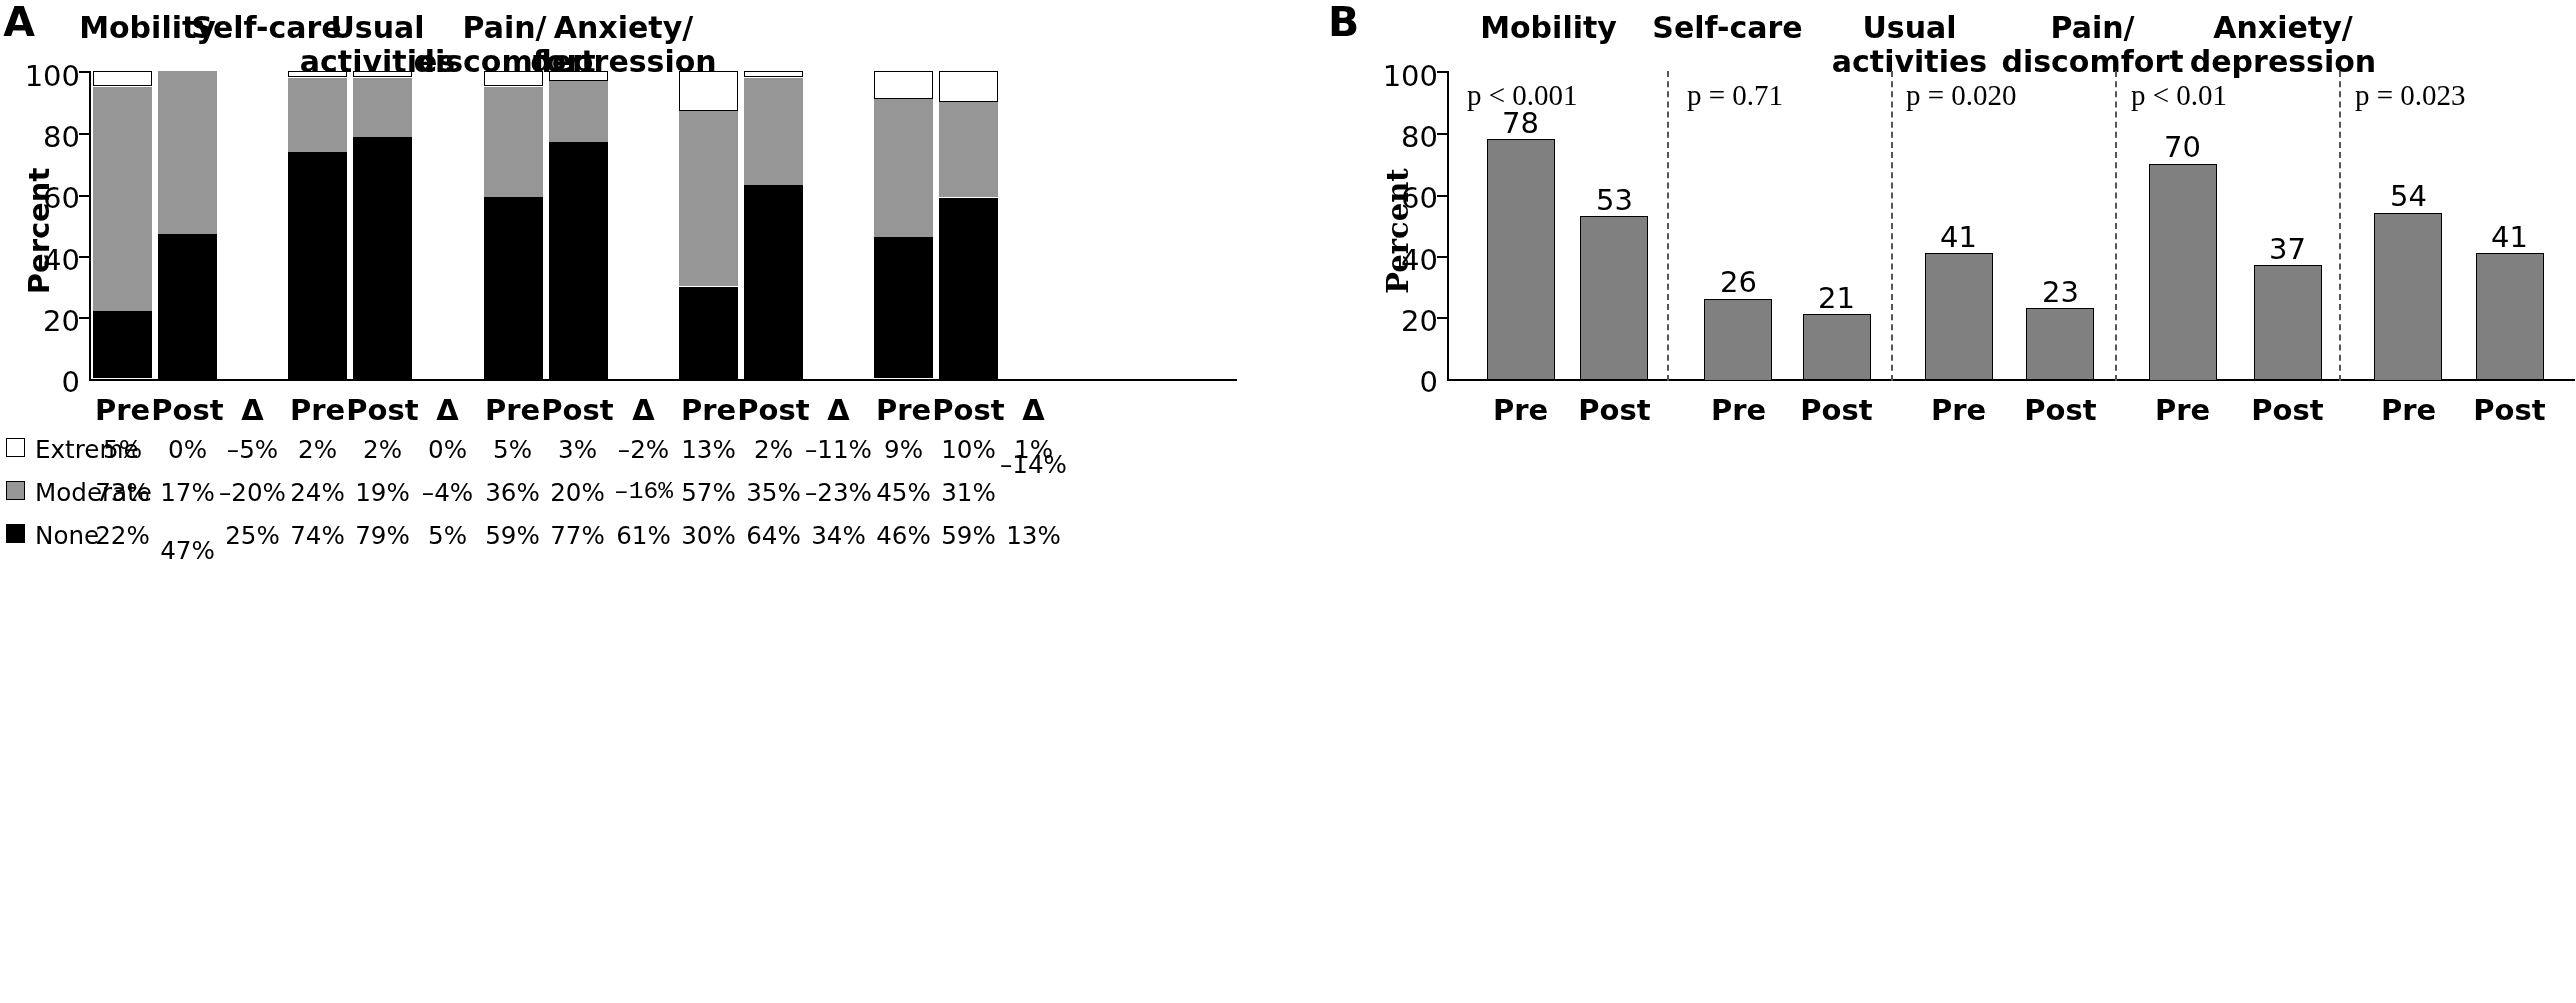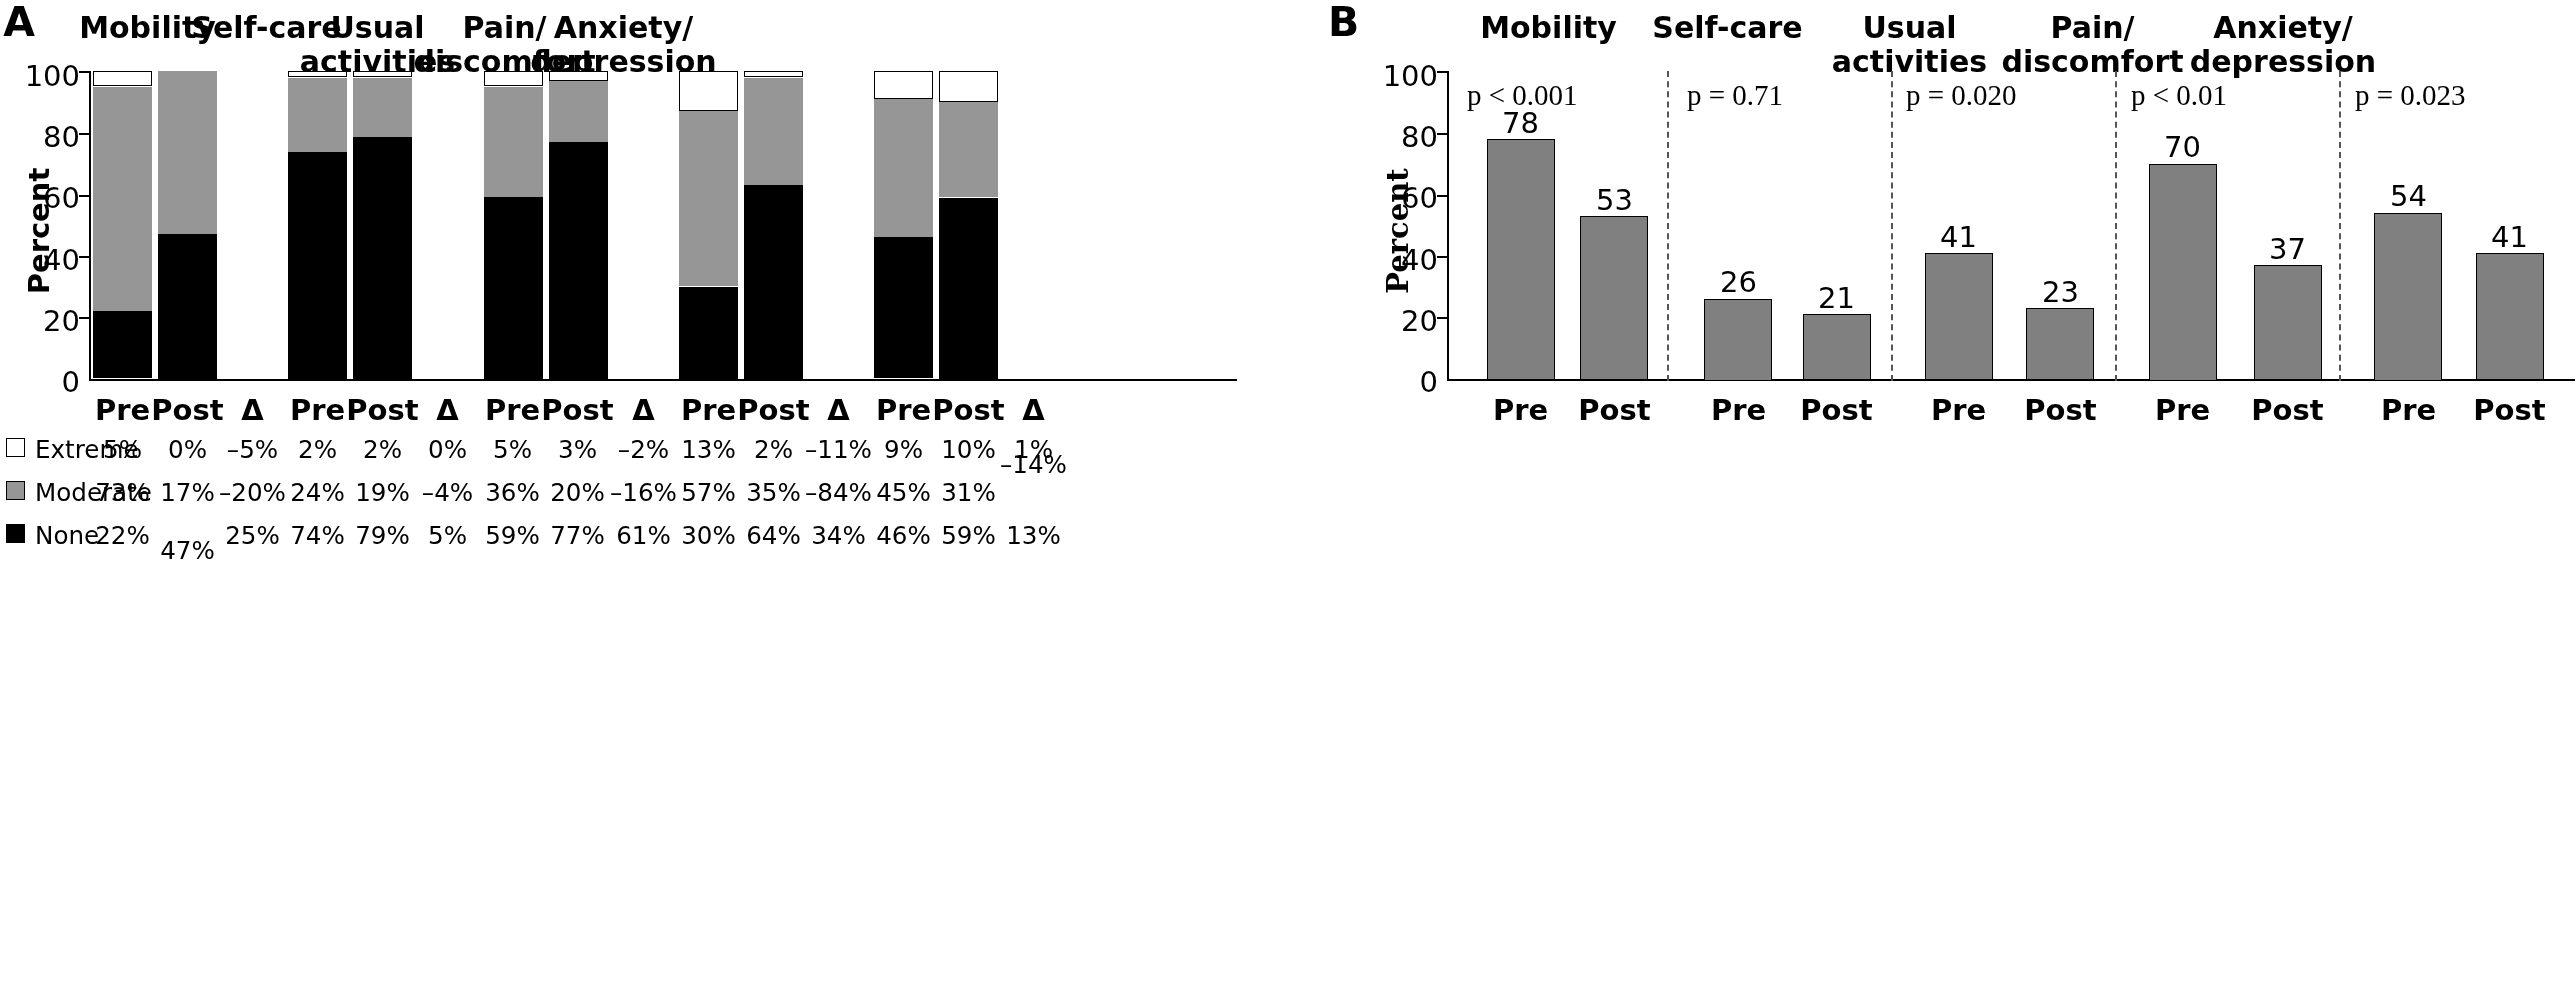--- a/index.html
+++ b/index.html
@@ -221,24 +221,24 @@
   <div class="tbl-cell" style="left:994px; top:435px; width:79px;">1%</div>
 
   <div class="tbl-cell" style="left:83px;  top:478px; width:79px;">73%</div>
   <div class="tbl-cell" style="left:148px;  top:478px; width:79px;">17%</div>
   <div class="tbl-cell" style="left:213px;  top:478px; width:79px;">–20%</div>
   <div class="tbl-cell" style="left:278px;  top:478px; width:79px;">24%</div>
   <div class="tbl-cell" style="left:343px;  top:478px; width:79px;">19%</div>
   <div class="tbl-cell" style="left:408px;  top:478px; width:79px;">–4%</div>
   <div class="tbl-cell" style="left:473px;  top:478px; width:79px;">36%</div>
   <div class="tbl-cell" style="left:538px;  top:478px; width:79px;">20%</div>
-  <div class="tbl-cell" style="left:604px;  top:478px; width:79px;">–16%</div>
+  <div class="tbl-cell" style="left:604px;  top:478px; width:79px;font-family:Liberation Mono, monospace;">–16%</div>
   <div class="tbl-cell" style="left:669px;  top:478px; width:79px;">57%</div>
   <div class="tbl-cell" style="left:734px;  top:478px; width:79px;">35%</div>
-  <div class="tbl-cell" style="left:799px; top:478px; width:79px;">–84%</div>
+  <div class="tbl-cell" style="left:799px; top:478px; width:79px;">–23%</div>
   <div class="tbl-cell" style="left:864px; top:478px; width:79px;">45%</div>
   <div class="tbl-cell" style="left:929px; top:478px; width:79px;">31%</div>
   <div class="tbl-cell" style="left:994px; top:450px; width:79px;">–14%</div>
 
   <div class="tbl-cell" style="left:83px;  top:521px; width:79px;">22%</div>
   <div class="tbl-cell" style="left:148px;  top:536px; width:79px;">47%</div>
   <div class="tbl-cell" style="left:213px;  top:521px; width:79px;">25%</div>
   <div class="tbl-cell" style="left:278px;  top:521px; width:79px;">74%</div>
   <div class="tbl-cell" style="left:343px;  top:521px; width:79px;">79%</div>
   <div class="tbl-cell" style="left:408px;  top:521px; width:79px;">5%</div>

